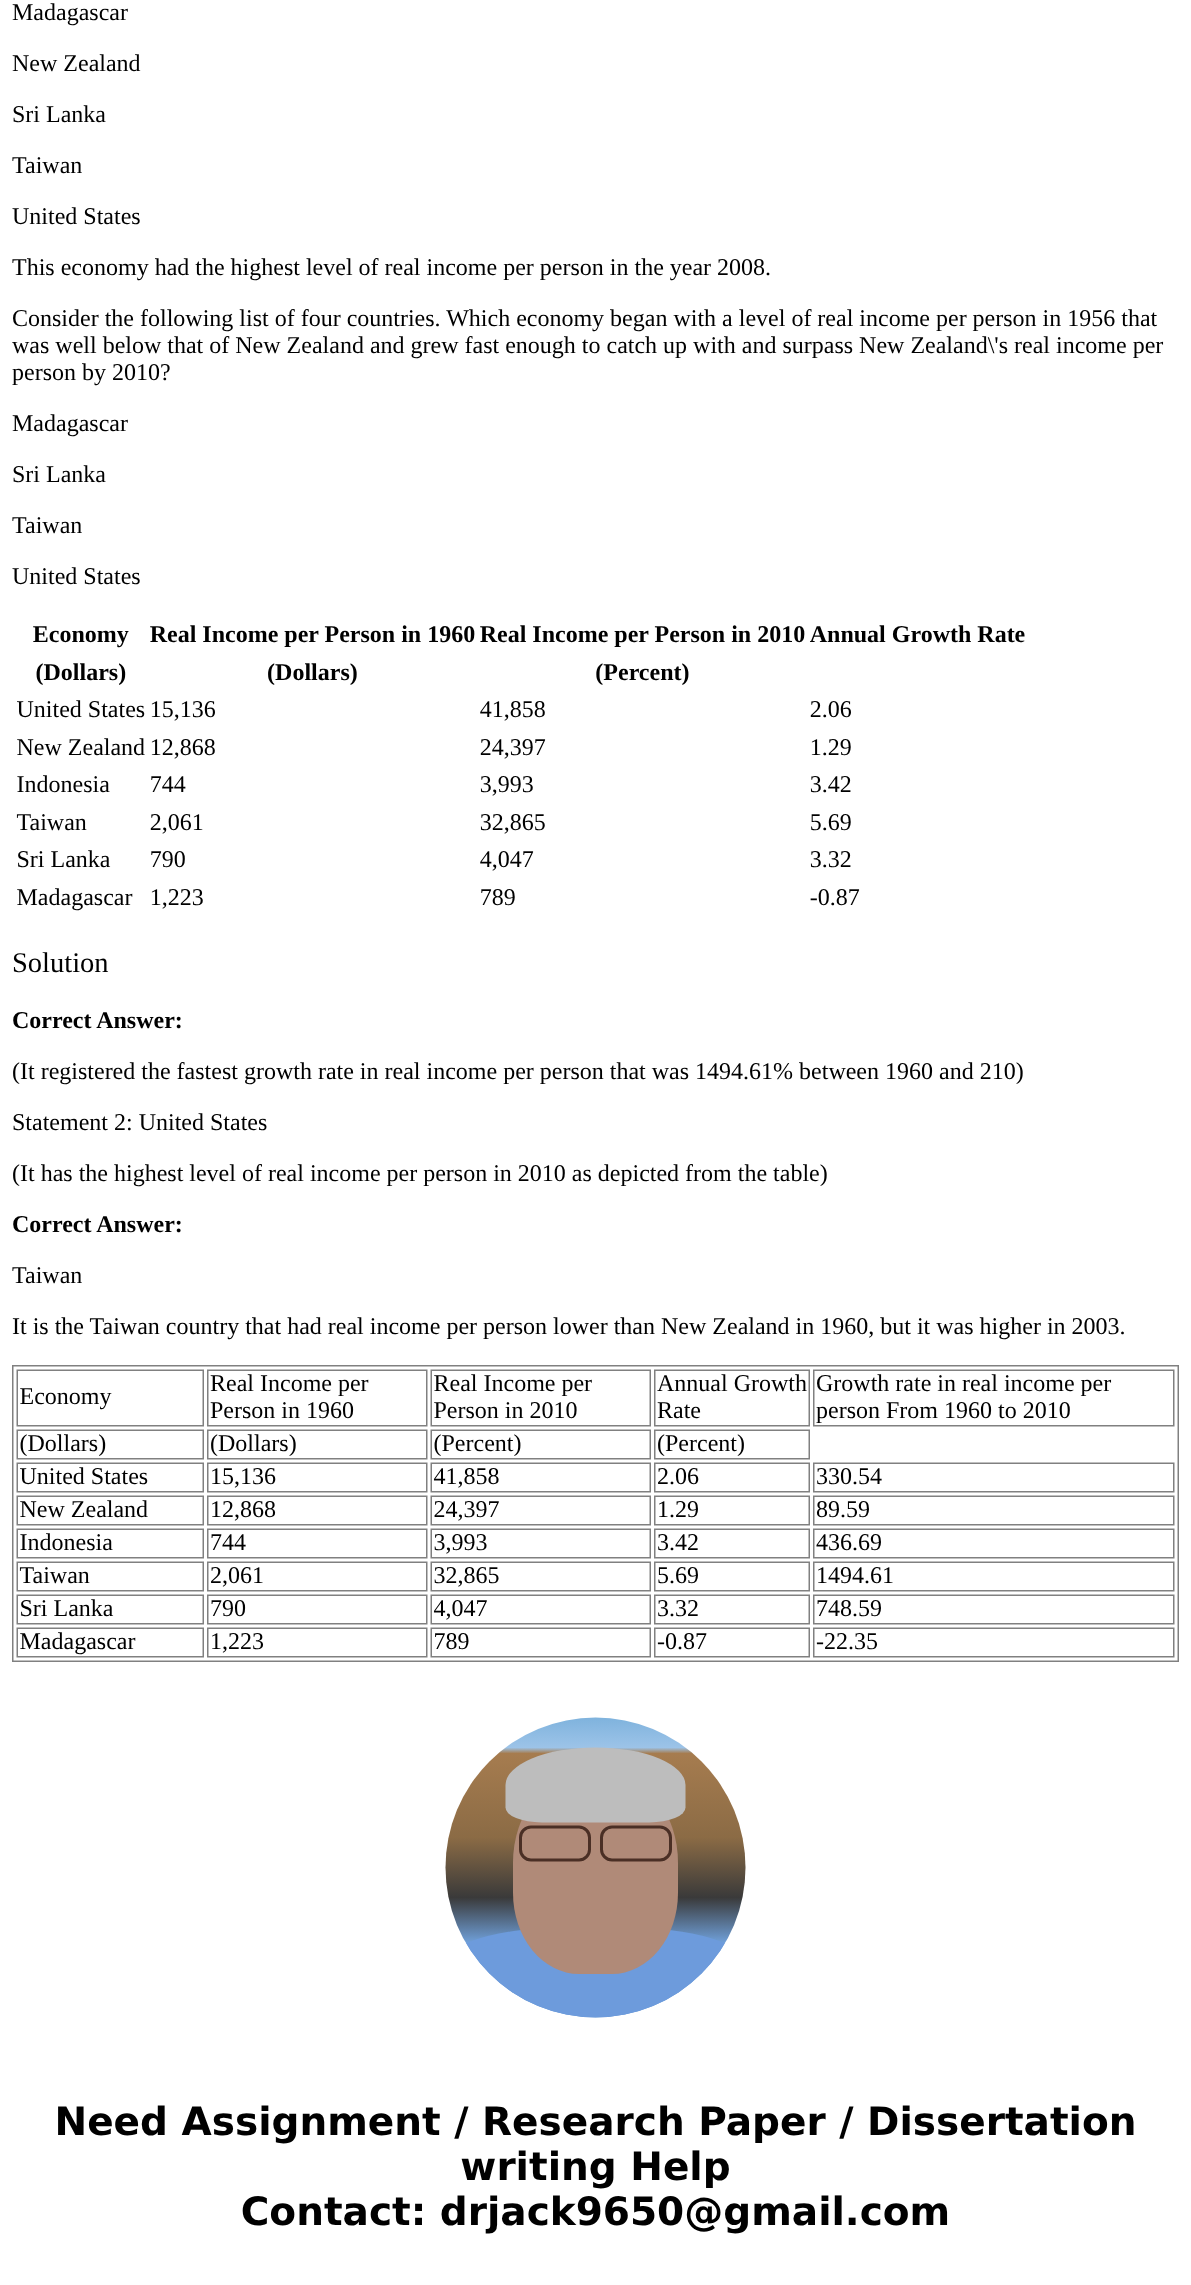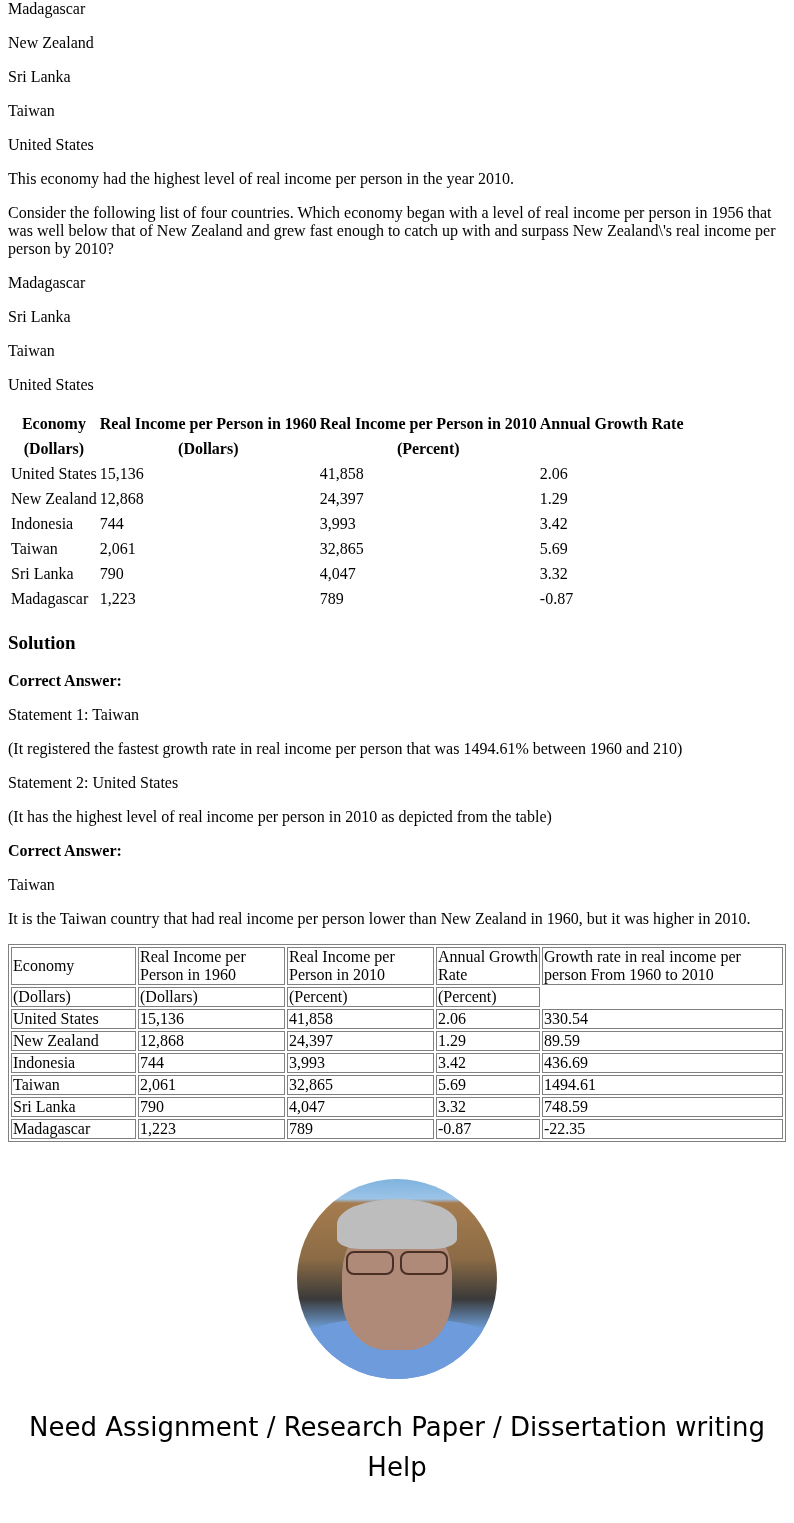--- a/index.html
+++ b/index.html
@@ -5,21 +5,21 @@
     html, body { margin: 0; padding: 0; background: #ffffff; }
     body {
       width: 794px;
       font-family: "Liberation Serif", serif;
       font-size: 16px;
       color: #000;
       position: relative;
     }
     .content { position: relative; margin-top: -16px; padding: 0 8px; }
     p { margin: 16px 0; line-height: 18px; }
-    h3 { font-size: 19px; font-weight: bold; margin: 19px 0 18px 0; }
+    h3 { font-size: 19px; font-weight: normal; margin: 19px 0 18px 0; }
     table.t1 { border-collapse: separate; border-spacing: 3px; margin: 0; margin-left: 0px; }
     table.t1 th { font-weight: bold; text-align: center; padding: 1px 0; line-height: 20px; white-space: nowrap; }
     table.t1 td { padding: 1px 0; line-height: 20px; vertical-align: top; }
     table.t2 { border: 1px solid #808080; border-spacing: 2px; border-collapse: separate; width: 778px; margin-top: 16px; }
     table.t2 td { border: 1px solid #808080; padding: 0 1px; line-height: 18px; vertical-align: middle; font-size: 16px; }
     table.t2 td.empty { border: none; }
     .avatar-wrap { text-align: center; margin-top: 37px; }
     .avatar {
       display: inline-block; width: 200px; height: 200px; border-radius: 50%;
       overflow: hidden; position: relative;
@@ -39,38 +39,38 @@
     .avatar .glasses span {
       position: absolute; top: 0; width: 44px; height: 20px; border: 2px solid #4a2f25; border-radius: 8px;
     }
     .avatar .glasses span.l { left: 4px; }
     .avatar .glasses span.r { right: 4px; }
     .avatar .shirt {
       position: absolute; left: 0; bottom: 0; width: 100%; height: 30%; background: #6d9bdc;
       border-radius: 40% 40% 0 0;
     }
     .promo {
-      font-family: "DejaVu Sans", sans-serif; font-weight: normal; font-size: 26px;
-      text-align: center; line-height: 40px; margin-top: 24px; padding: 0 20px;
+      font-family: "DejaVu Sans", sans-serif; font-weight: bold; font-size: 26px;
+      text-align: center; line-height: 30px; margin-top: 50px; padding: 0 20px;
     }
   </style>
 </head>
 <body>
 
 <div class="content">
 
   <div>
     <p>Madagascar</p>
     <p>New Zealand</p>
     <p>Sri Lanka</p>
     <p>Taiwan</p>
     <p>United States</p>
   </div>
 
-  <p>This economy had the highest level of real income per person in the year 2010.</p>
+  <p>This economy had the highest level of real income per person in the year 2008.</p>
   <p>Consider the following list of four countries. Which economy began with a level of real income per person in 1956 that was well below that of New Zealand and grew fast enough to catch up with and surpass New Zealand\'s real income per person by 2010?</p>
 
   <div>
     <p>Madagascar</p>
     <p>Sri Lanka</p>
     <p>Taiwan</p>
     <p>United States</p>
   </div>
 
   <table class="t1">
@@ -123,27 +123,26 @@
         <td>Madagascar</td>
         <td>1,223</td>
         <td>789</td>
         <td>-0.87</td>
       </tr>
     </tbody>
   </table>
 
   <h3>Solution</h3>
   <p><strong>Correct Answer:</strong></p>
-  <p>Statement 1: Taiwan</p>
   <p>(It registered the fastest growth rate in real income per person that was 1494.61% between 1960 and 210)</p>
   <p>Statement 2: United States</p>
   <p>(It has the highest level of real income per person in 2010 as depicted from the table)</p>
   <p><strong>Correct Answer:</strong></p>
   <p>Taiwan</p>
-  <p>It is the Taiwan country that had real income per person lower than New Zealand in 1960, but it was higher in 2010.</p>
+  <p>It is the Taiwan country that had real income per person lower than New Zealand in 1960, but it was higher in 2003.</p>
 
   <table class="t2">
     <tbody>
         <tr>
       <td style="width:121px">Economy</td>
       <td style="width:143px">Real Income per Person in 1960</td>
       <td style="width:143px">Real Income per Person in 2010</td>
       <td style="width:100px">Annual Growth Rate</td>
       <td>Growth rate in real income per person From 1960 to 2010</td>
     </tr>
@@ -206,14 +205,15 @@
       <div class="hair"></div>
       <div class="glasses">
           <span class="l"></span>
           <span class="r"></span>
         </div>
     </div>
   </div>
 
   <div class="promo">
     <div>Need Assignment / Research Paper / Dissertation writing Help</div>
+    <div>Contact: drjack9650@gmail.com</div>
   </div>
 </div>
 
 </body></html>

